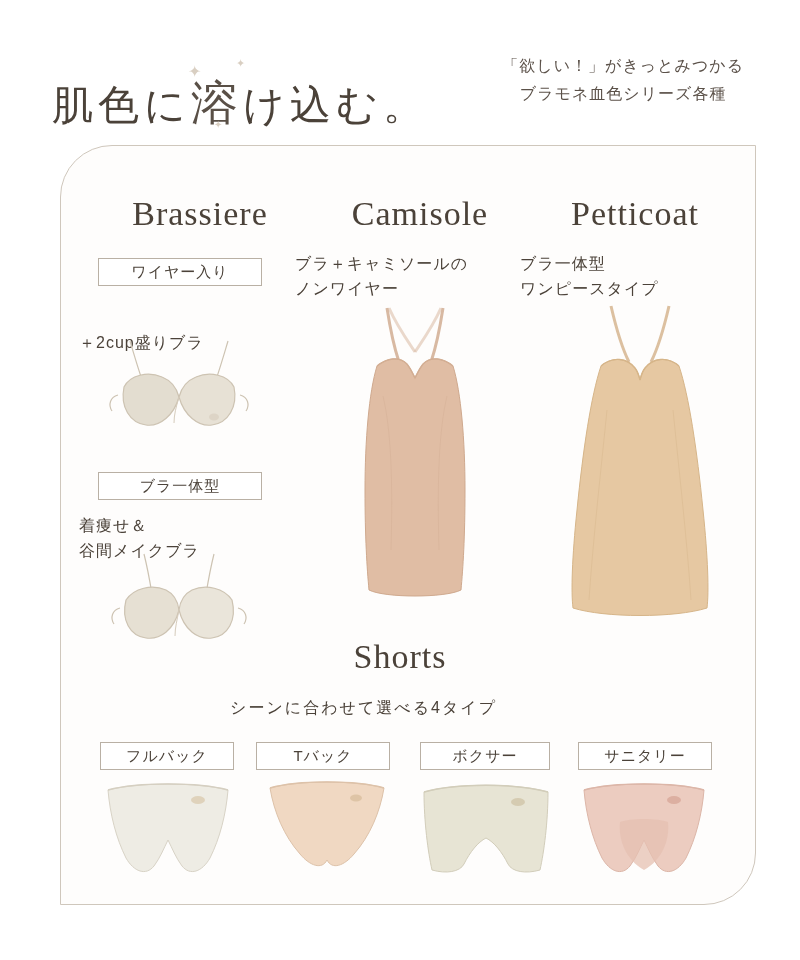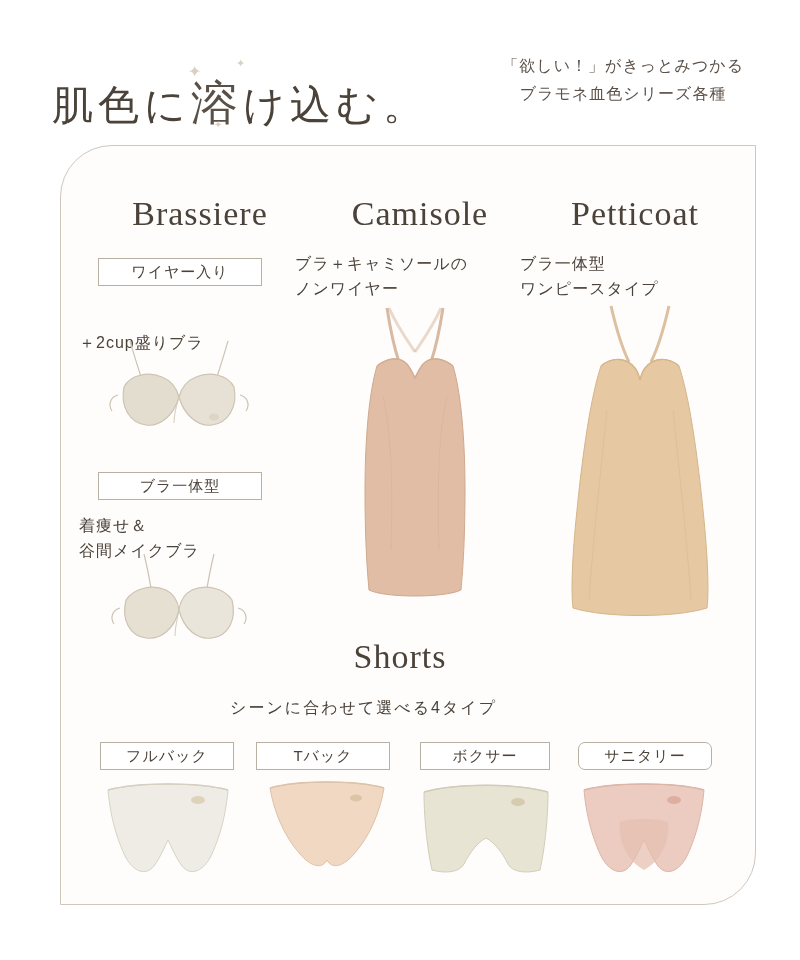--- a/index.html
+++ b/index.html
@@ -105,21 +105,21 @@
     text-align: center;
     line-height: 26px;
     height: 26px;
     white-space: nowrap;
   }
   .bx-wire { left: 98px; top: 258px; width: 162px; }
   .bx-nonwire { left: 98px; top: 472px; width: 162px; }
   .bx-full { left: 100px; top: 742px; width: 132px; }
   .bx-tback { left: 256px; top: 742px; width: 132px; }
   .bx-boxer { left: 420px; top: 742px; width: 128px; }
-  .bx-sani { left: 578px; top: 742px; width: 132px; border-radius: 7px; }
+  .bx-sani { left: 578px; top: 742px; width: 132px; }
 
   
   .caption {
     position: absolute;
     text-align: left;
     font-size: 16px;
     letter-spacing: 1px;
     line-height: 1.55;
     color: #4b4239;
     white-space: nowrap;

